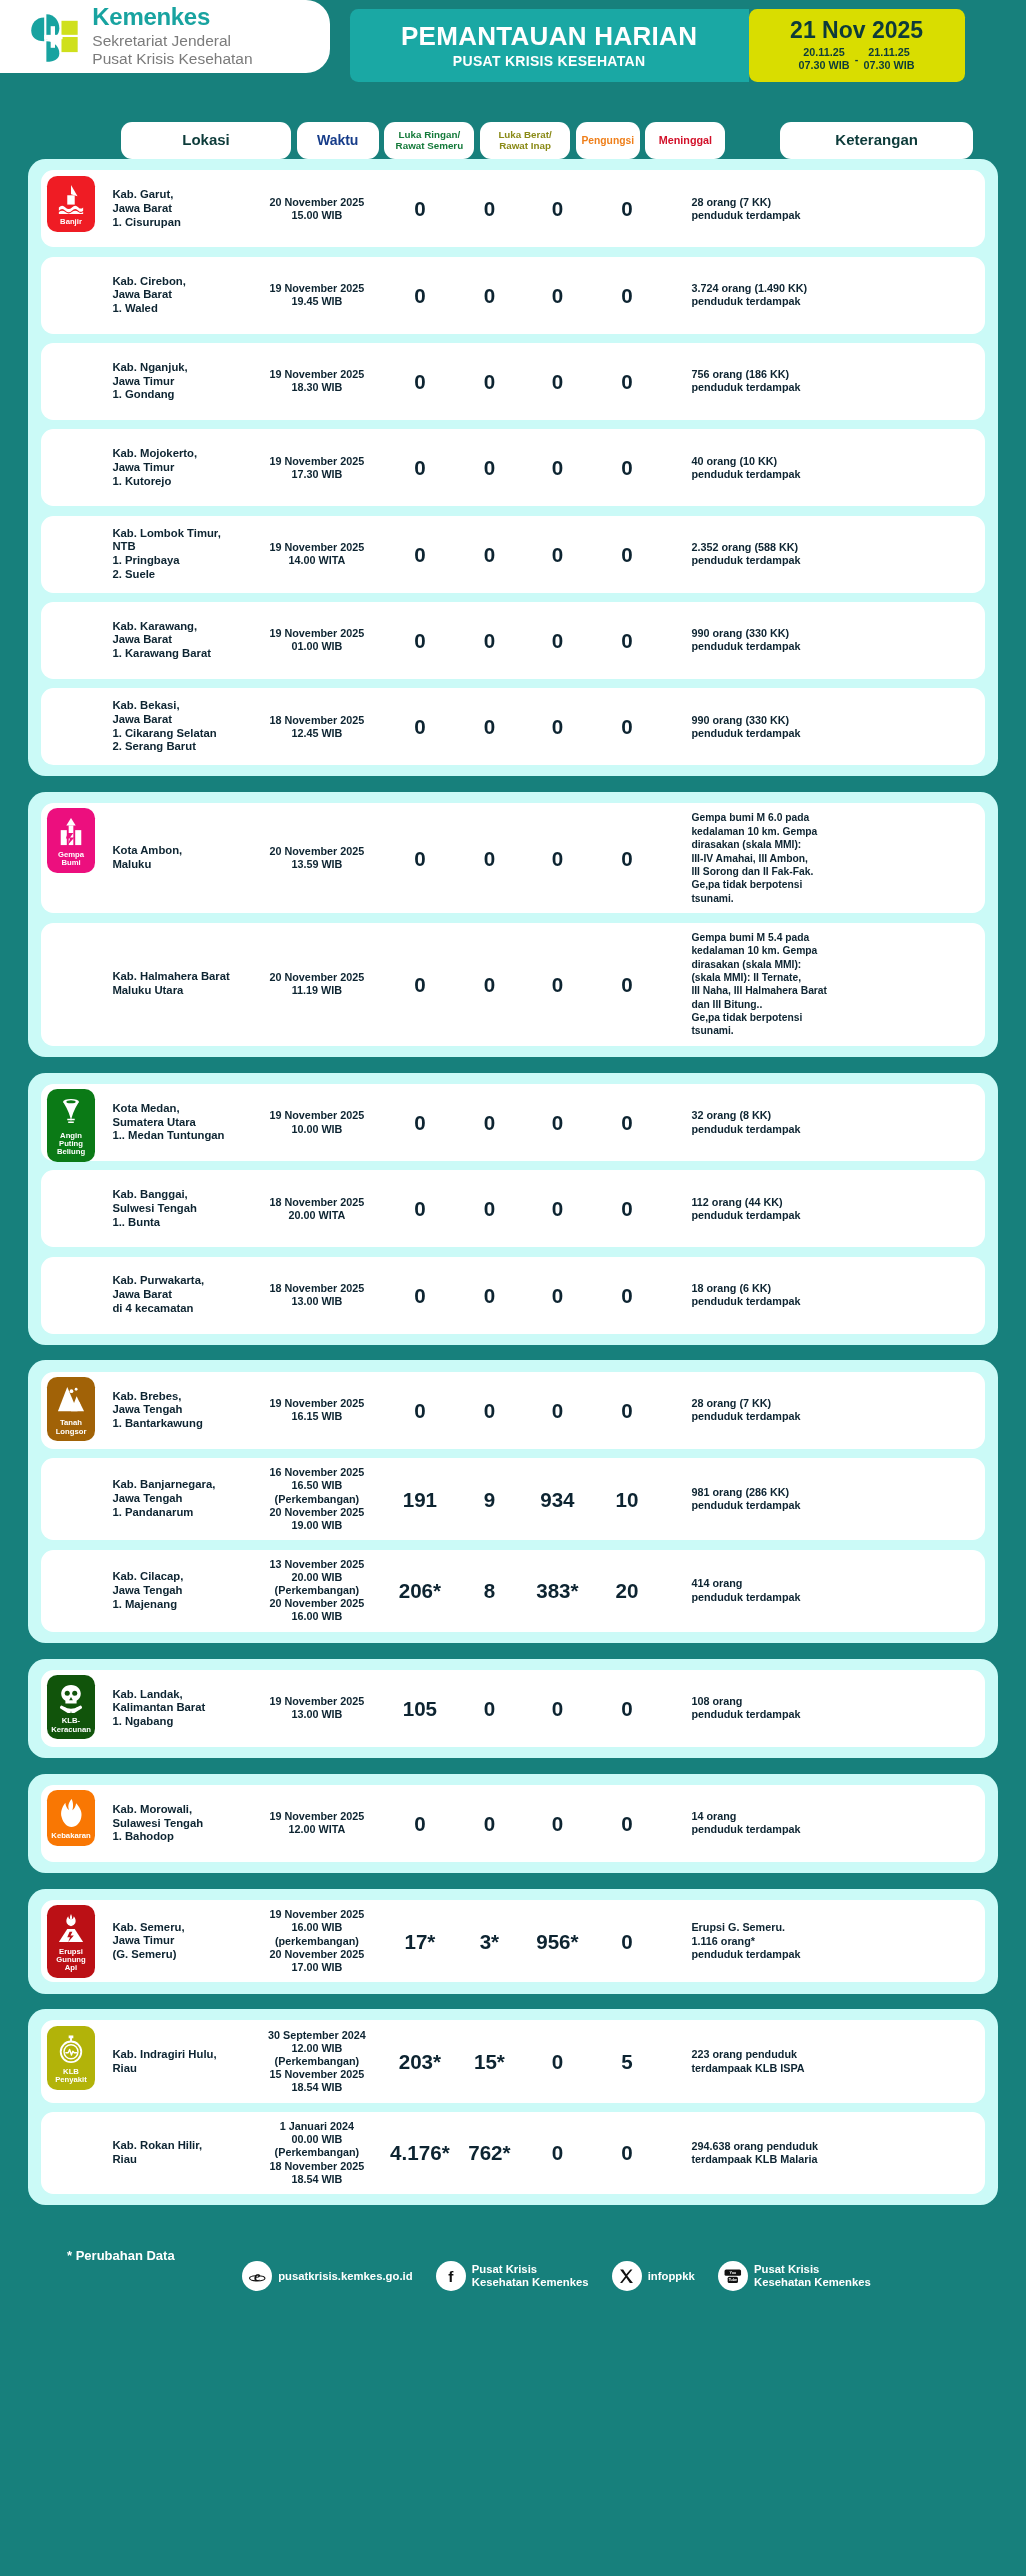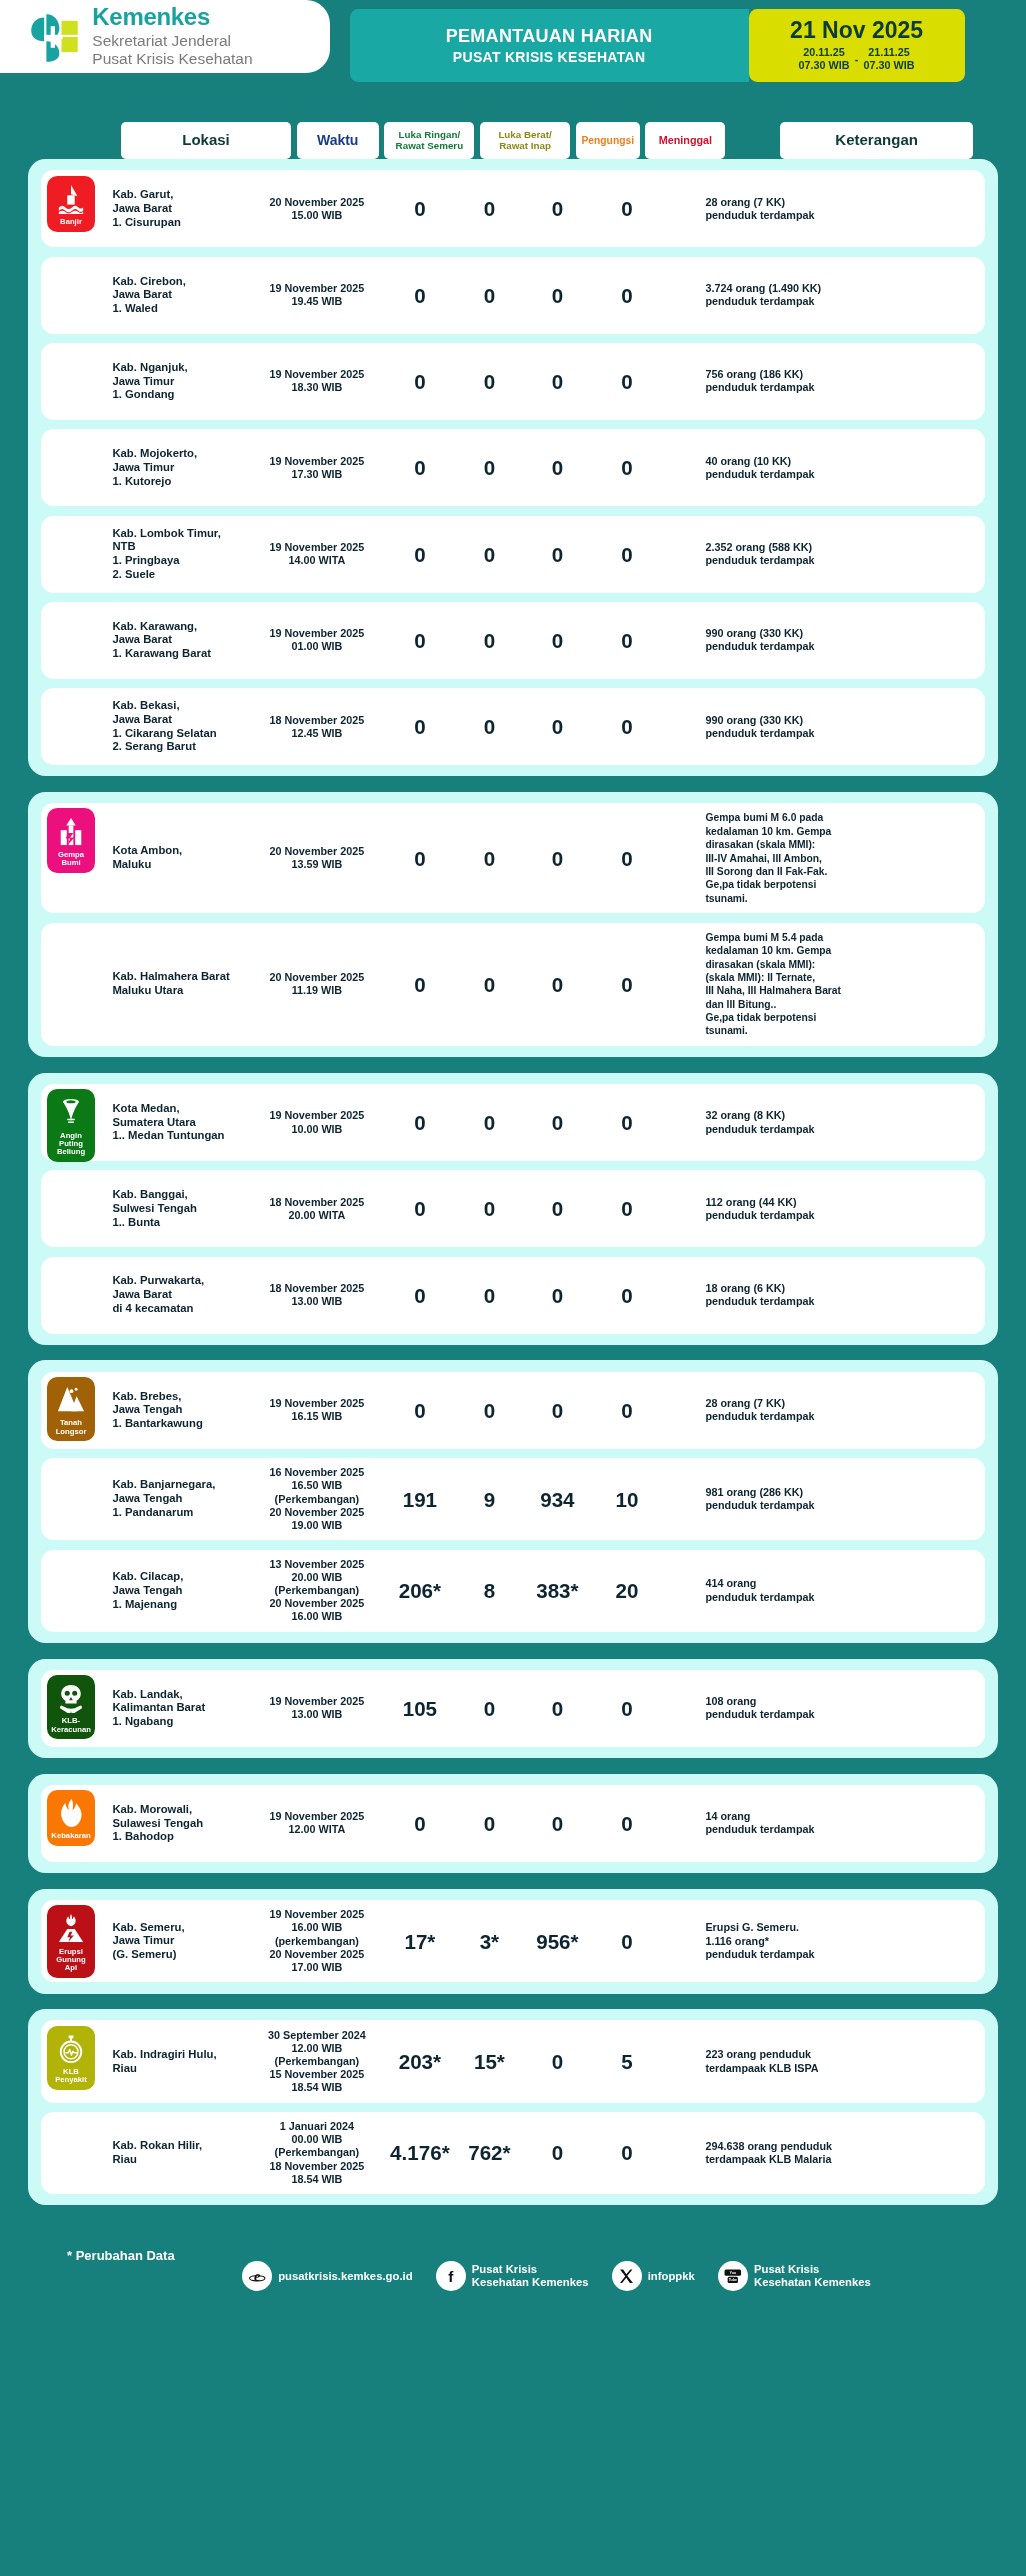--- a/index.html
+++ b/index.html
@@ -61,21 +61,21 @@
     border-radius: 8.2px 0 0 8.2px;
     width: 399px;
     display: flex;
     flex-direction: column;
     align-items: center;
     justify-content: center;
     padding: 0 10.3px;
   }
   .title-main {
     color: #ffffff;
-    font-size: 18px;
+    font-size: 26px;
     font-weight: bold;
     letter-spacing: 0.3px;
     line-height: 1.05;
     text-align: right;
   }
   .title-sub {
     color: #ffffff;
     font-size: 14px;
     font-weight: bold;
     letter-spacing: 0.3px;
@@ -116,21 +116,21 @@
   .col-head-row {
     display: flex;
     align-items: stretch;
     gap: 5.7px;
     padding: 0 31px 0 121px;
     height: 37px;
     margin-top: 4.1px;
   }
   .ch {
     background: #ffffff;
-    border-radius: 5px;
+    border-radius: 11px;
     display: flex;
     align-items: center;
     justify-content: center;
     text-align: center;
     line-height: 1.1;
     font-weight: bold;
     padding: 2.1px 1px;
   }
   .ch-lokasi   { width: 170px; font-size: 15px; color: #0d3b3a; }
   .ch-waktu    { width: 82px; font-size: 14px; color: #173d8a; }
@@ -182,21 +182,21 @@
   }
   .c-n1 { width: 75px; }
   .c-n2 { width: 64px; }
   .c-n3 { width: 72px; }
   .c-n4 { width: 67px; }
   .c-ket {
     width: 185px;
     font-size: 10.8px;
     font-weight: bold;
     color: #0d2431;
-    margin-left: 45px;
+    margin-left: 31px;
   }
   .c-ket.small { font-size: 10.3px; line-height: 1.3; }
 
   
   .cat-badge {
     position: absolute;
     left: 19px;
     top: 16.5px;
     width: 48px;
     border-radius: 10.3px;

